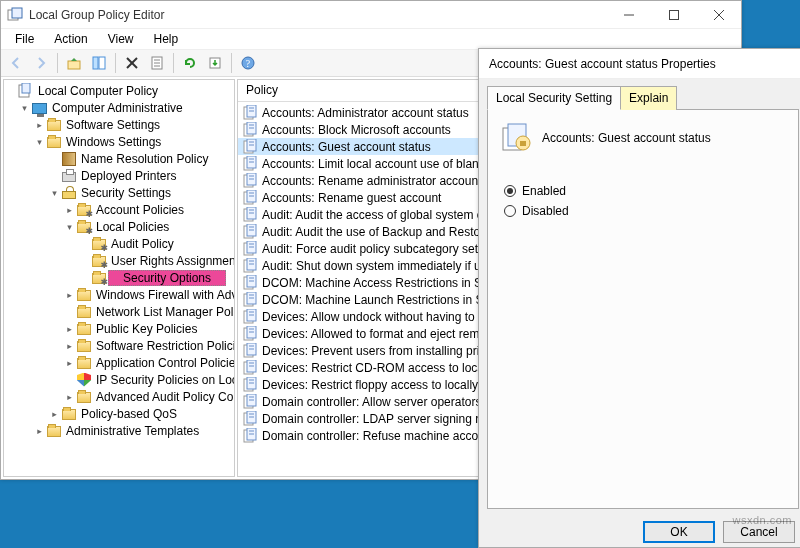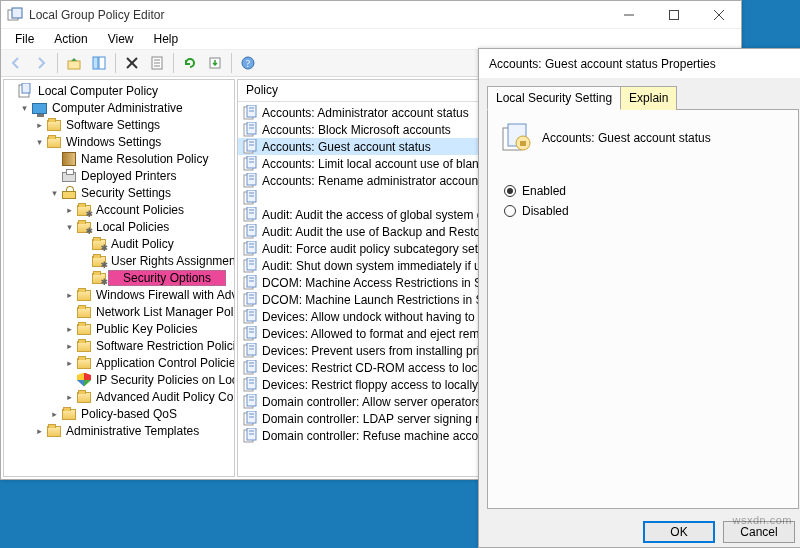--- a/index.html
+++ b/index.html
@@ -501,20 +501,21 @@
           </div>
           <div class="lrow">
             <span class="licon">
               <svg width="16" height="16">
                 <rect x="2" y="2" width="9" height="12" fill="#fff" stroke="#999"></rect>
                 <rect x="5" y="0" width="9" height="12" fill="#eef4ff" stroke="#6a8fc8"></rect>
                 <line x1="7" y1="3" x2="12" y2="3" stroke="#6a8fc8"></line>
                 <line x1="7" y1="6" x2="12" y2="6" stroke="#6a8fc8"></line>
               </svg>
             </span>
+            <span class="ltext">Accounts: Rename guest account</span>
           </div>
           <div class="lrow">
             <span class="licon">
               <svg width="16" height="16">
                 <rect x="2" y="2" width="9" height="12" fill="#fff" stroke="#999"></rect>
                 <rect x="5" y="0" width="9" height="12" fill="#eef4ff" stroke="#6a8fc8"></rect>
                 <line x1="7" y1="3" x2="12" y2="3" stroke="#6a8fc8"></line>
                 <line x1="7" y1="6" x2="12" y2="6" stroke="#6a8fc8"></line>
               </svg>
             </span>

